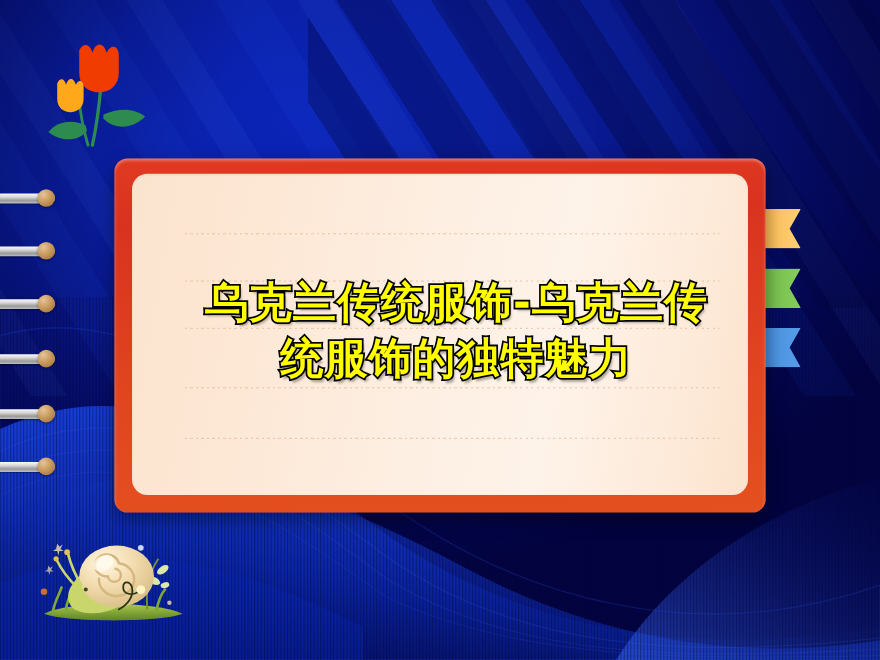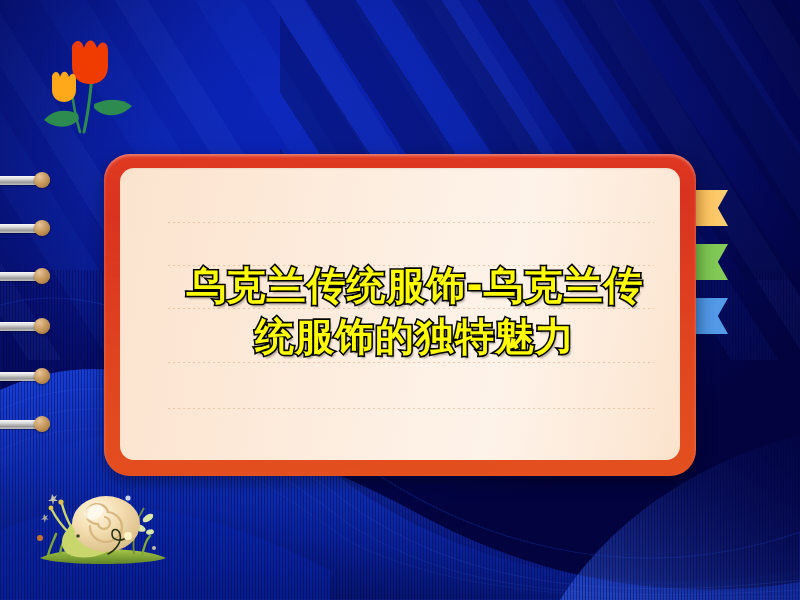--- a/index.html
+++ b/index.html
@@ -41,22 +41,22 @@
   }
   .bg-dark-tl{
     position:absolute; left:-220px; top:-160px; width:520px; height:480px;
     background:linear-gradient(135deg, rgba(2,5,64,.85), rgba(2,5,64,0) 70%);
     transform:rotate(-14deg);
   }
   .wave-wrap{ position:absolute; left:0; bottom:0; width:800px; height:330px; overflow:hidden; }
 
   
   .notebook{
-    position:absolute; left:104px; top:154px; width:592px; height:322px;
-    border-radius:26px;
+    position:absolute; left:104px; top:144px; width:592px; height:322px;
+    border-radius:12px;
     background:linear-gradient(178deg,#E03A22 0%,#D93320 18%,#E0451F 62%,#E4501F 100%);
     box-shadow:0 6px 16px rgba(0,0,0,.38), inset 0 2px 3px rgba(255,255,255,.35);
     padding:14px 16px 16px 16px;
   }
   .paper{
     position:relative; width:100%; height:100%;
     border-radius:14px;
     background:
       linear-gradient(100deg,#FBE4CE 0%,#FDE8D6 22%,#FDEFE2 48%,#FEF3E9 68%,#FDEAD9 88%,#FBE3CC 100%);
     box-shadow:inset 0 1px 2px rgba(0,0,0,.07);

